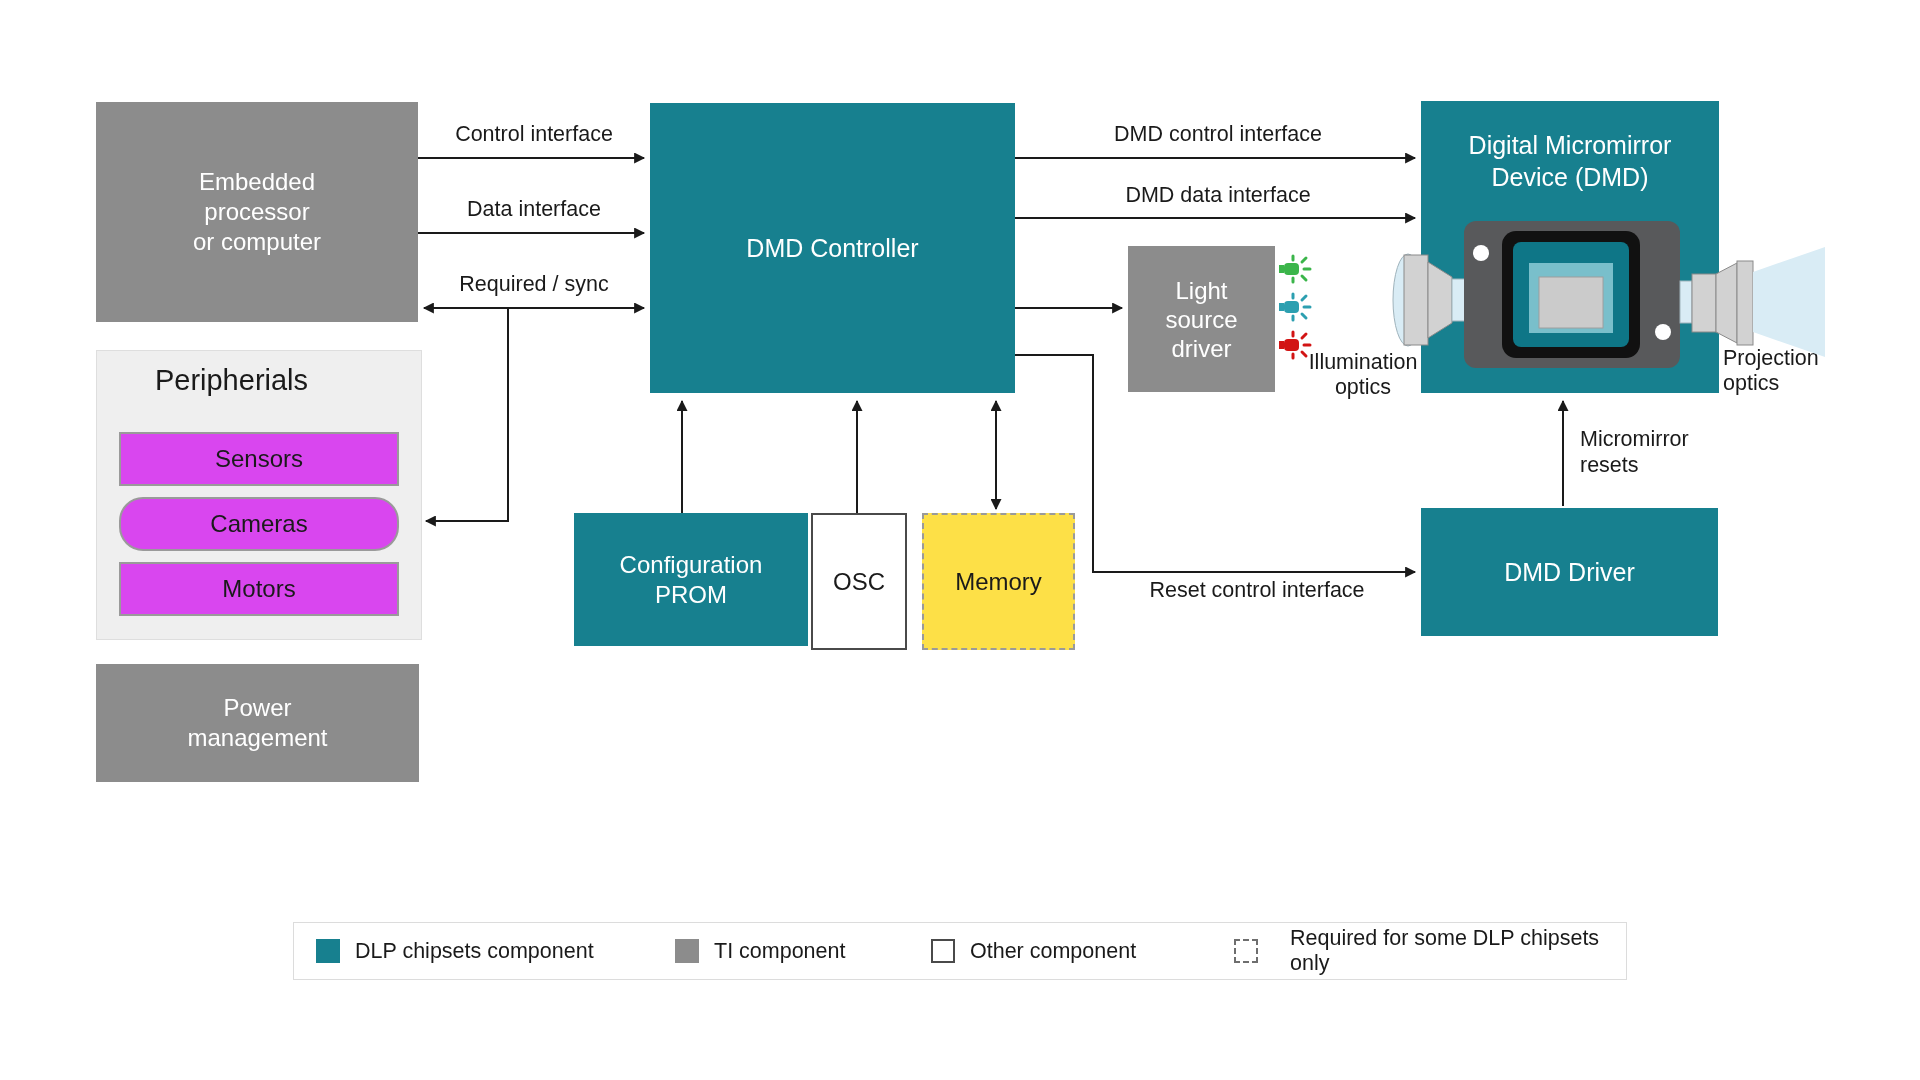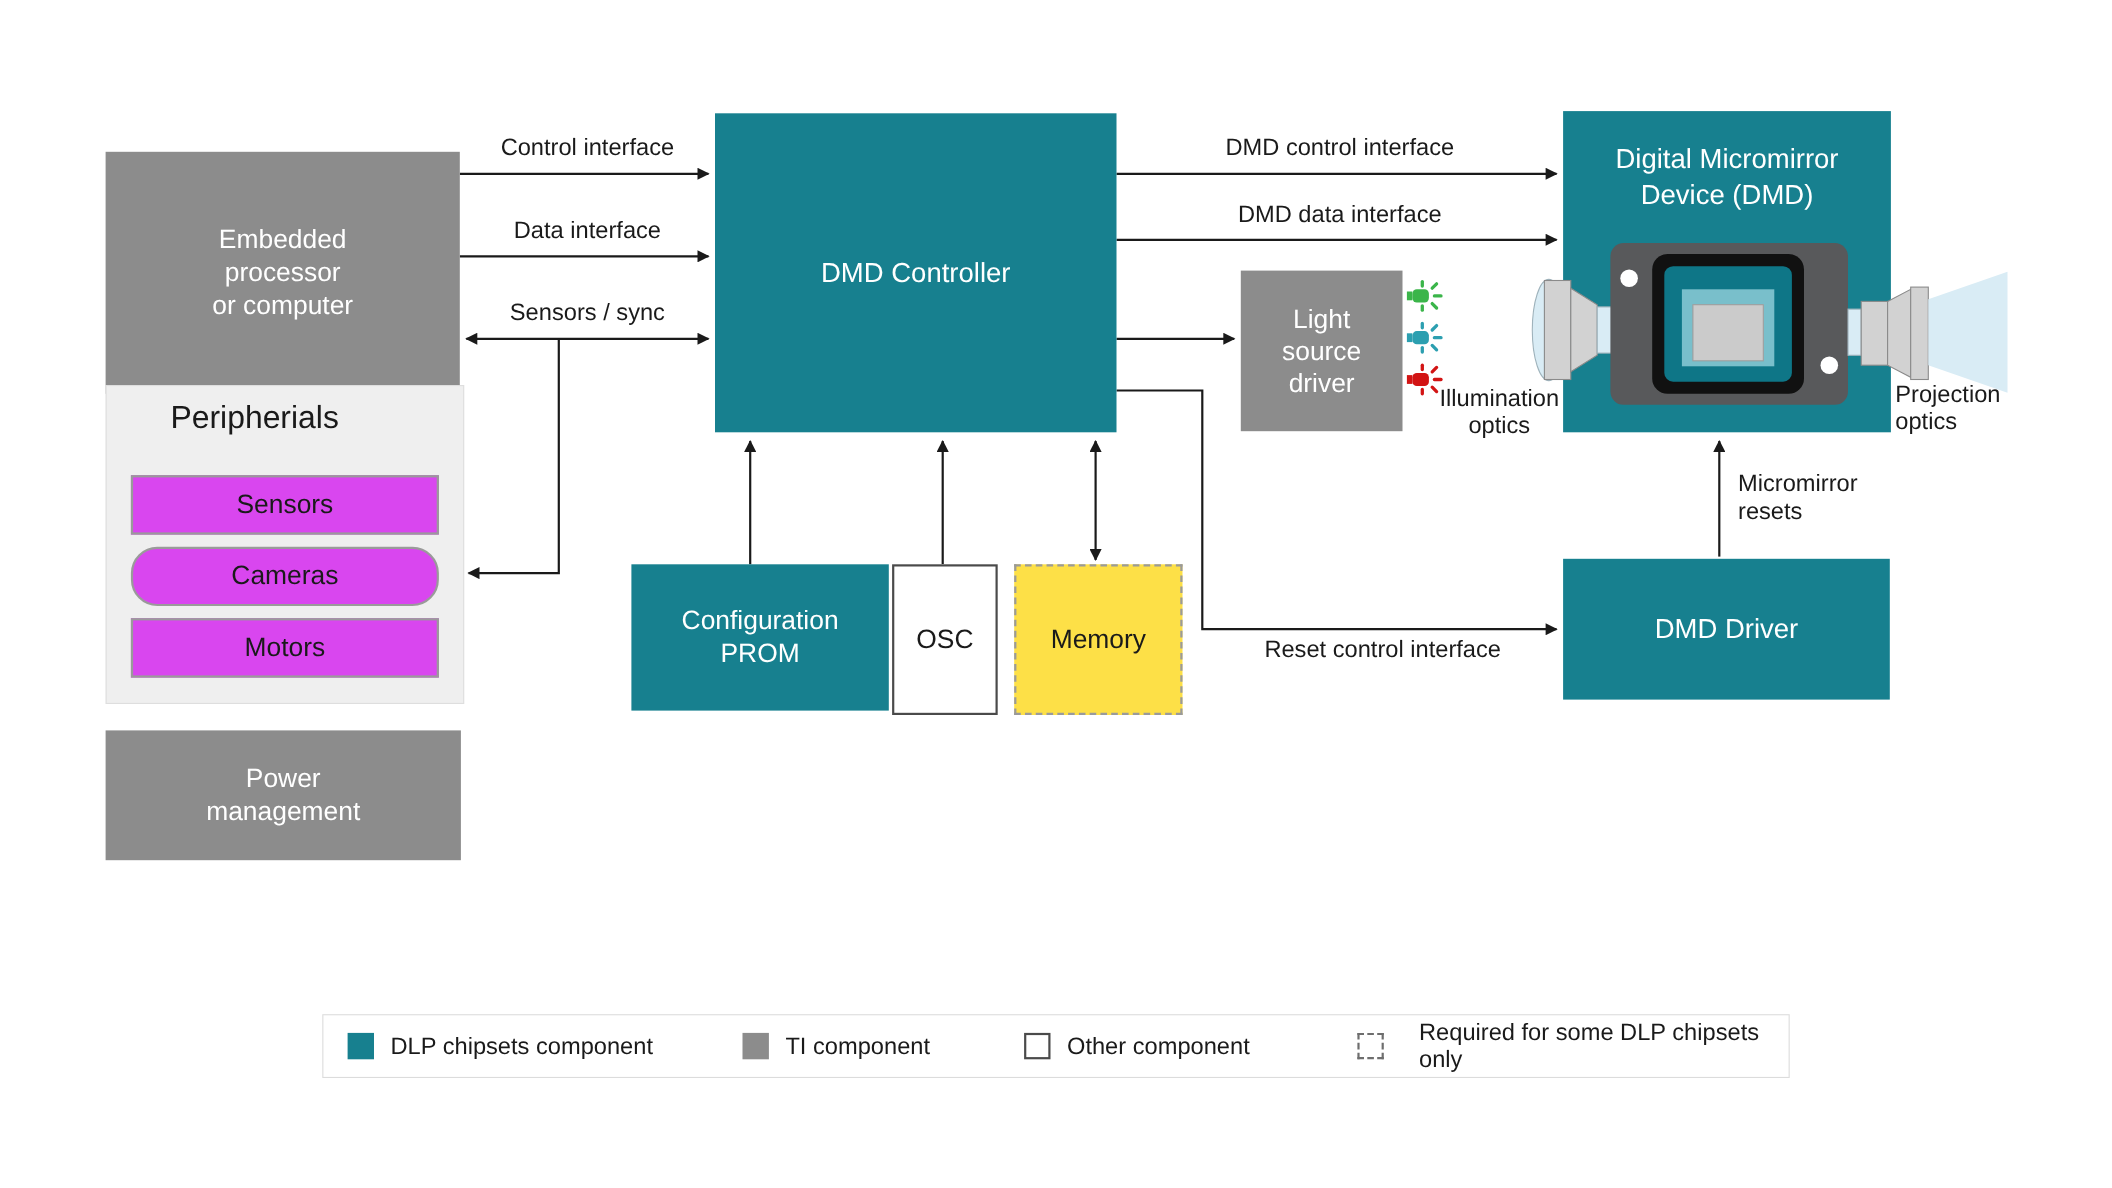--- a/index.html
+++ b/index.html
@@ -70,21 +70,21 @@
     <path class="ln" d="M1015,158 H1415" marker-end="url(#arw)"></path>
     <path class="ln" d="M1015,218 H1415" marker-end="url(#arw)"></path>
     <path class="ln" d="M1015,308 H1122" marker-end="url(#arw)"></path>
     <path class="ln" d="M1015,355 H1093 V572 H1415" marker-end="url(#arw)"></path>
     <path class="ln" d="M682,513 V401" marker-end="url(#arw)"></path>
     <path class="ln" d="M857,513 V401" marker-end="url(#arw)"></path>
     <path class="ln" d="M996,509 V401" marker-start="url(#arw)" marker-end="url(#arw)"></path>
     <path class="ln" d="M1563,506 V401" marker-end="url(#arw)"></path>
   </svg>
 
-  <div class="box grayfill" style="left:96px;top:102px;width:322px;height:220px;margin-top:36px;">Embedded
+  <div class="box grayfill" style="left:96px;top:102px;width:322px;height:220px;">Embedded
 processor
 or computer</div>
 
   <div class="box panel" style="left:96px;top:350px;width:324px;height:288px;"></div>
   <div class="conn-label" style="left:96px;top:368px;width:271px;text-align:center;font-size:29px;">Peripherials</div>
   <div class="box white-item" style="left:119px;top:432px;width:276px;height:50px;">Sensors</div>
   <div class="box white-item" style="left:119px;top:497px;width:276px;height:50px;border-radius:24px;">Cameras</div>
   <div class="box grayfill" style="left:96px;top:664px;width:323px;height:118px;">Power
 management</div>
 
@@ -103,21 +103,21 @@
 source
 driver</div>
 
   <div class="box teal big-label" style="left:1421px;top:101px;width:298px;height:292px;align-items:flex-start;padding-top:28px;box-sizing:border-box;line-height:32px;">Digital Micromirror
 Device (DMD)</div>
 
   <div class="box teal big-label" style="left:1421px;top:508px;width:297px;height:128px;">DMD Driver</div>
 
   <div class="conn-label centered" style="left:534px;top:122px;">Control interface</div>
   <div class="conn-label centered" style="left:534px;top:197px;">Data interface</div>
-  <div class="conn-label centered" style="left:534px;top:272px;">Sensors / sync</div>
+  <div class="conn-label centered" style="left:534px;top:272px;">Required / sync</div>
   <div class="conn-label centered" style="left:1218px;top:122px;">DMD control interface</div>
   <div class="conn-label centered" style="left:1218px;top:183px;">DMD data interface</div>
   <div class="conn-label centered" style="left:1257px;top:578px;">Reset control interface</div>
   <div class="conn-label" style="left:1580px;top:426px;line-height:26px;">Micromirror
 resets</div>
   <div class="conn-label centered" style="left:1363px;top:350px;">Illumination
 optics</div>
   <div class="conn-label" style="left:1723px;top:346px;">Projection
 optics</div>
 

